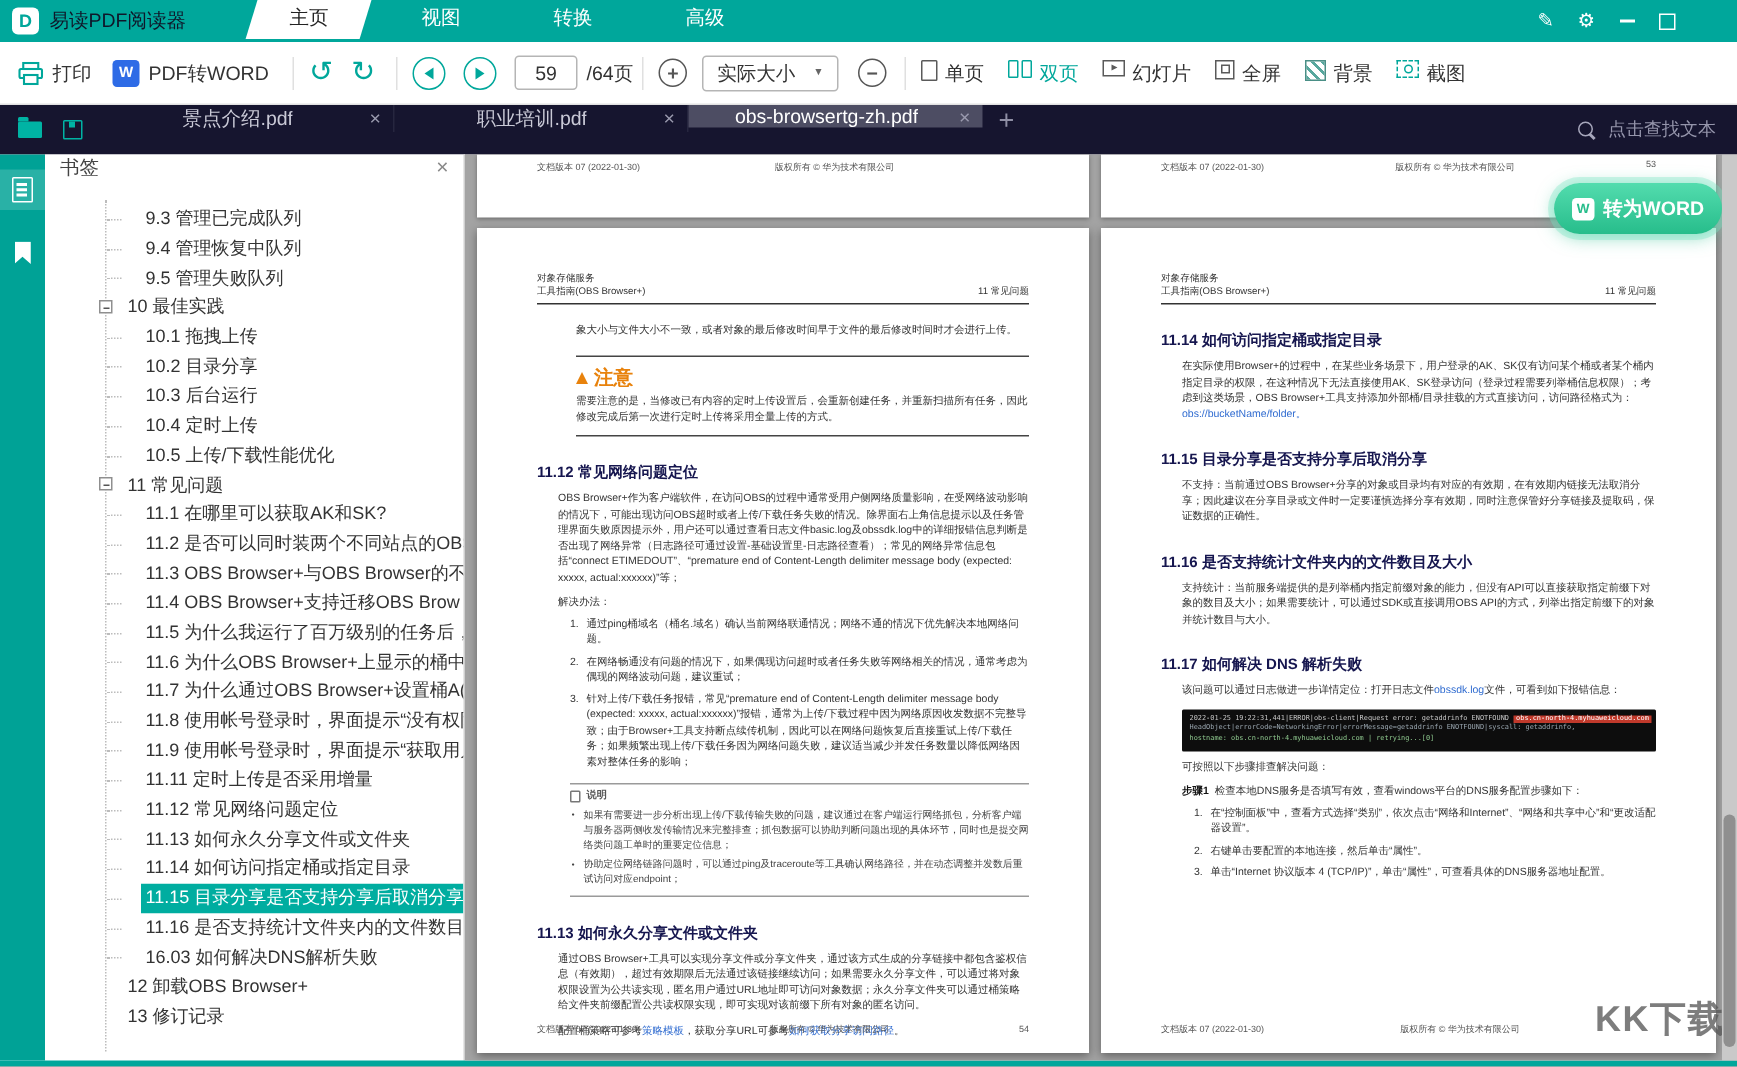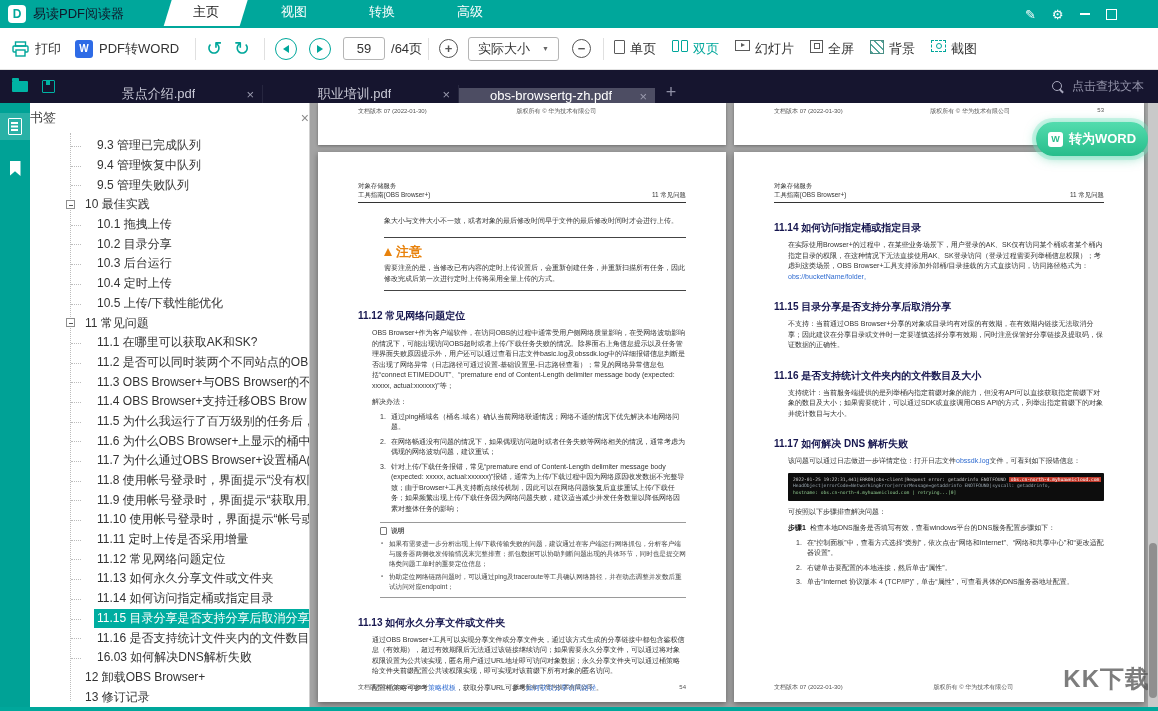--- a/index.html
+++ b/index.html
@@ -49,21 +49,21 @@
 .ic-shot{width:15px;height:12px;border:1.5px dashed #00A79B;position:relative}
 .ic-shot::before{content:"";position:absolute;inset:2px 3.5px;border-radius:50%;border:1.5px solid #00A79B}
 
 
 .tabbar{height:33px;background:#16152F;display:flex;align-items:stretch;flex:0 0 auto}
 .file-icons{display:flex;align-items:center;gap:14px;padding:0 12px}
 .folder-icon{width:16px;height:11px;background:#00B3A4;border-radius:1px;position:relative}
 .folder-icon::before{content:"";position:absolute;top:-3px;left:0;width:7px;height:3px;background:#00B3A4;border-radius:1px 1px 0 0}
 .save-icon{width:13px;height:13px;border:1.5px solid #00B3A4;border-radius:1px;position:relative}
 .save-icon::before{content:"";position:absolute;top:0;left:3px;width:4px;height:4px;background:#00B3A4}
-.tabs{display:flex;align-items:flex-end}
+.tabs{display:flex;align-items:flex-start}
 .tab{width:196px;display:flex;align-items:center;justify-content:center;position:relative;font-size:13px;color:#c9c9d6;border-right:1px solid #26263F;padding:0 22px 0 10px}
 .tab.active{background:#4D4D63;color:#fff;border-right:none}
 .tab-label{overflow:hidden;white-space:nowrap}
 .tab-close{position:absolute;right:8px;top:50%;transform:translateY(-50%);color:#9a9aae;font-size:13px}
 .tab-plus{width:32px;display:flex;align-items:center;justify-content:center;color:#8f8fa5;font-size:18px}
 .searchbox{margin-left:auto;display:flex;align-items:center;gap:7px;padding-right:14px}
 .search-icon{width:14px;height:14px;position:relative}
 .search-icon::before{content:"";position:absolute;width:8px;height:8px;border:1.5px solid #A7A7BC;border-radius:50%;left:1px;top:1px}
 .search-icon::after{content:"";position:absolute;width:5px;height:1.5px;background:#A7A7BC;transform:rotate(45deg);left:8px;top:10px}
 .search-hint{font-size:12px;color:#9595AB}
@@ -72,21 +72,21 @@
 .content{flex:1 1 auto;display:flex;min-height:0}
 .iconstrip{width:30px;background:#00A296;display:flex;flex-direction:column;align-items:center;padding-top:10px;gap:16px}
 .doc-icon{width:14px;height:17px;border:1.5px solid #fff;border-radius:1px;position:relative}
 .doc-icon::before{content:"";position:absolute;left:2px;top:3px;width:7px;height:1.5px;background:#fff;box-shadow:0 3.5px 0 #fff,0 7px 0 #fff}
 .strip-slot{width:30px;display:flex;justify-content:center;padding:5px 0}
 .strip-slot.on{background:rgba(255,255,255,.16)}
 .bk-icon{width:11px;height:15px;background:#fff;clip-path:polygon(0 0,100% 0,100% 100%,50% 68%,0 100%)}
 
 
 .bookmarks{width:280px;background:#fff;border-right:1px solid #cfcfcf;display:flex;flex-direction:column}
-.bm-header{height:30px;display:flex;align-items:center;padding:0 0;flex:0 0 auto}
+.bm-header{height:30px;display:flex;align-items:flex-start;padding:0 10px;flex:0 0 auto}
 .bm-title{font-size:13px;color:#444}
 .bm-close{margin-left:auto;color:#8a8a8a;font-size:14px}
 .bm-tree{flex:1;overflow:hidden;position:relative;padding-top:3px}
 .bm-tree::before{content:"";position:absolute;left:40px;top:0;bottom:6px;border-left:1px dotted #bcbcbc}
 .bm-row{height:19.7px;display:flex;align-items:center;white-space:nowrap;overflow:hidden;position:relative;font-size:12px;color:#333}
 .bm-row.lvl0{padding-left:52px}
 .bm-row.lvl1{padding-left:64px}
 .bm-row.lvl1::before{content:"";position:absolute;left:41px;top:10px;width:10px;border-top:1px dotted #bcbcbc}
 .bm-row .tw{display:none}
 .bm-row.parent .tw{display:block;position:absolute;left:36px;top:5px;width:9px;height:9px;border:1px solid #8f8f8f;background:#fff;z-index:1}
@@ -350,24 +350,20 @@
           <div class="bm-row lvl1">
 
             <span class="bm-label">11.8 使用帐号登录时，界面提示“没有权限</span>
           </div>
           <div class="bm-row lvl1">
 
             <span class="bm-label">11.9 使用帐号登录时，界面提示“获取用户</span>
           </div>
           <div class="bm-row lvl1">
 
-            <span class="bm-label">11.10 使用帐号登录时，界面提示“帐号或</span>
-          </div>
-          <div class="bm-row lvl1">
-
             <span class="bm-label">11.11 定时上传是否采用增量</span>
           </div>
           <div class="bm-row lvl1">
 
             <span class="bm-label">11.12 常见网络问题定位</span>
           </div>
           <div class="bm-row lvl1">
 
             <span class="bm-label">11.13 如何永久分享文件或文件夹</span>
           </div>

